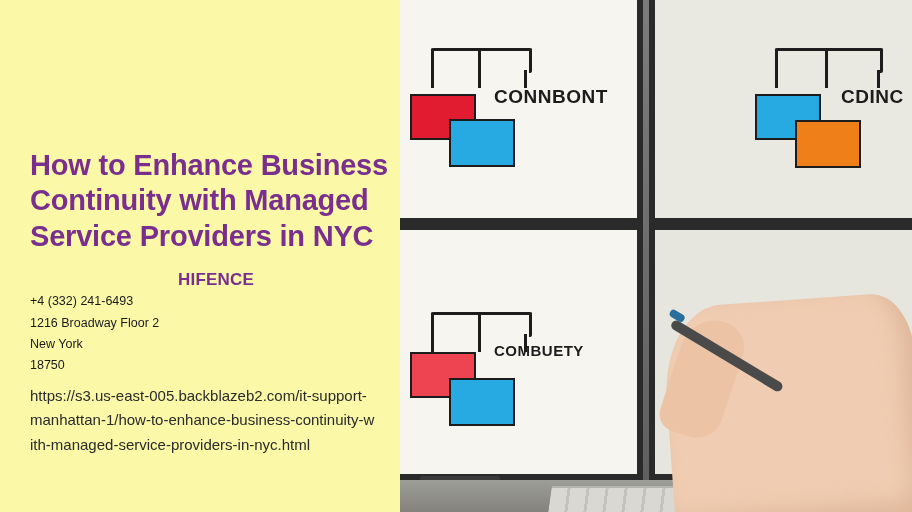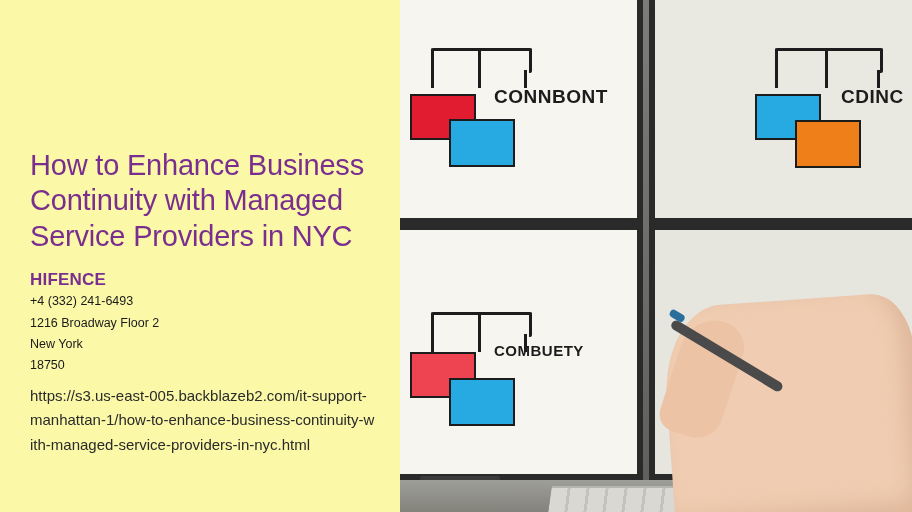--- a/index.html
+++ b/index.html
@@ -31,32 +31,33 @@
   }
   .text-block {
     position: absolute;
     left: 30px;
     top: 148px;
     width: 372px;
   }
   .headline {
     font-size: 29px;
     line-height: 1.22;
-    font-weight: normal;
+    font-weight: bold;
     color: #7a2f8f;
     margin: 0 0 16px 0;
     letter-spacing: -0.2px;
     white-space: pre-line;
   }
   .brand {
     margin-top: 4px;
     font-size: 17px;
     font-weight: bold;
     color: #7a2f8f;
     letter-spacing: 0.2px;
+    text-align: center;
   }
   .contact-line {
     font-size: 12.5px;
     color: #1a1a1a;
     line-height: 1.55;
     margin-top: 2px;
   }
   .url {
     margin-top: 8px;
     font-size: 15px;

